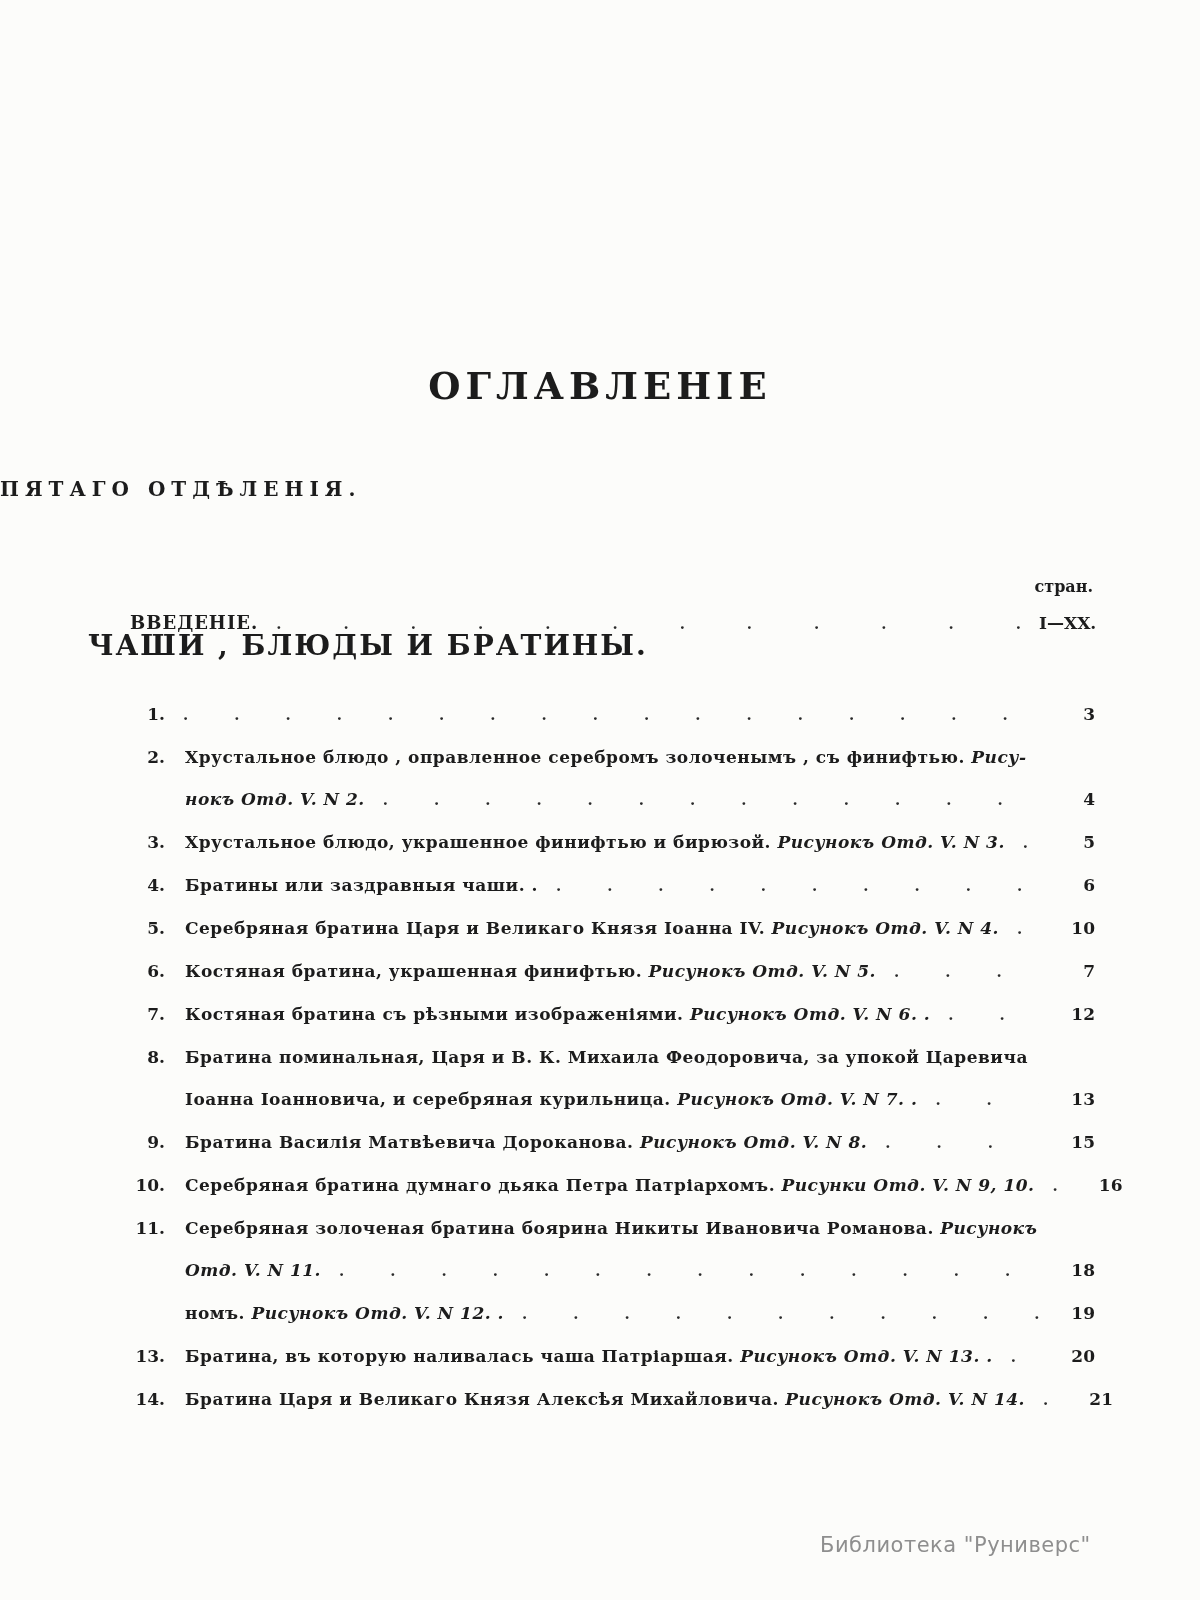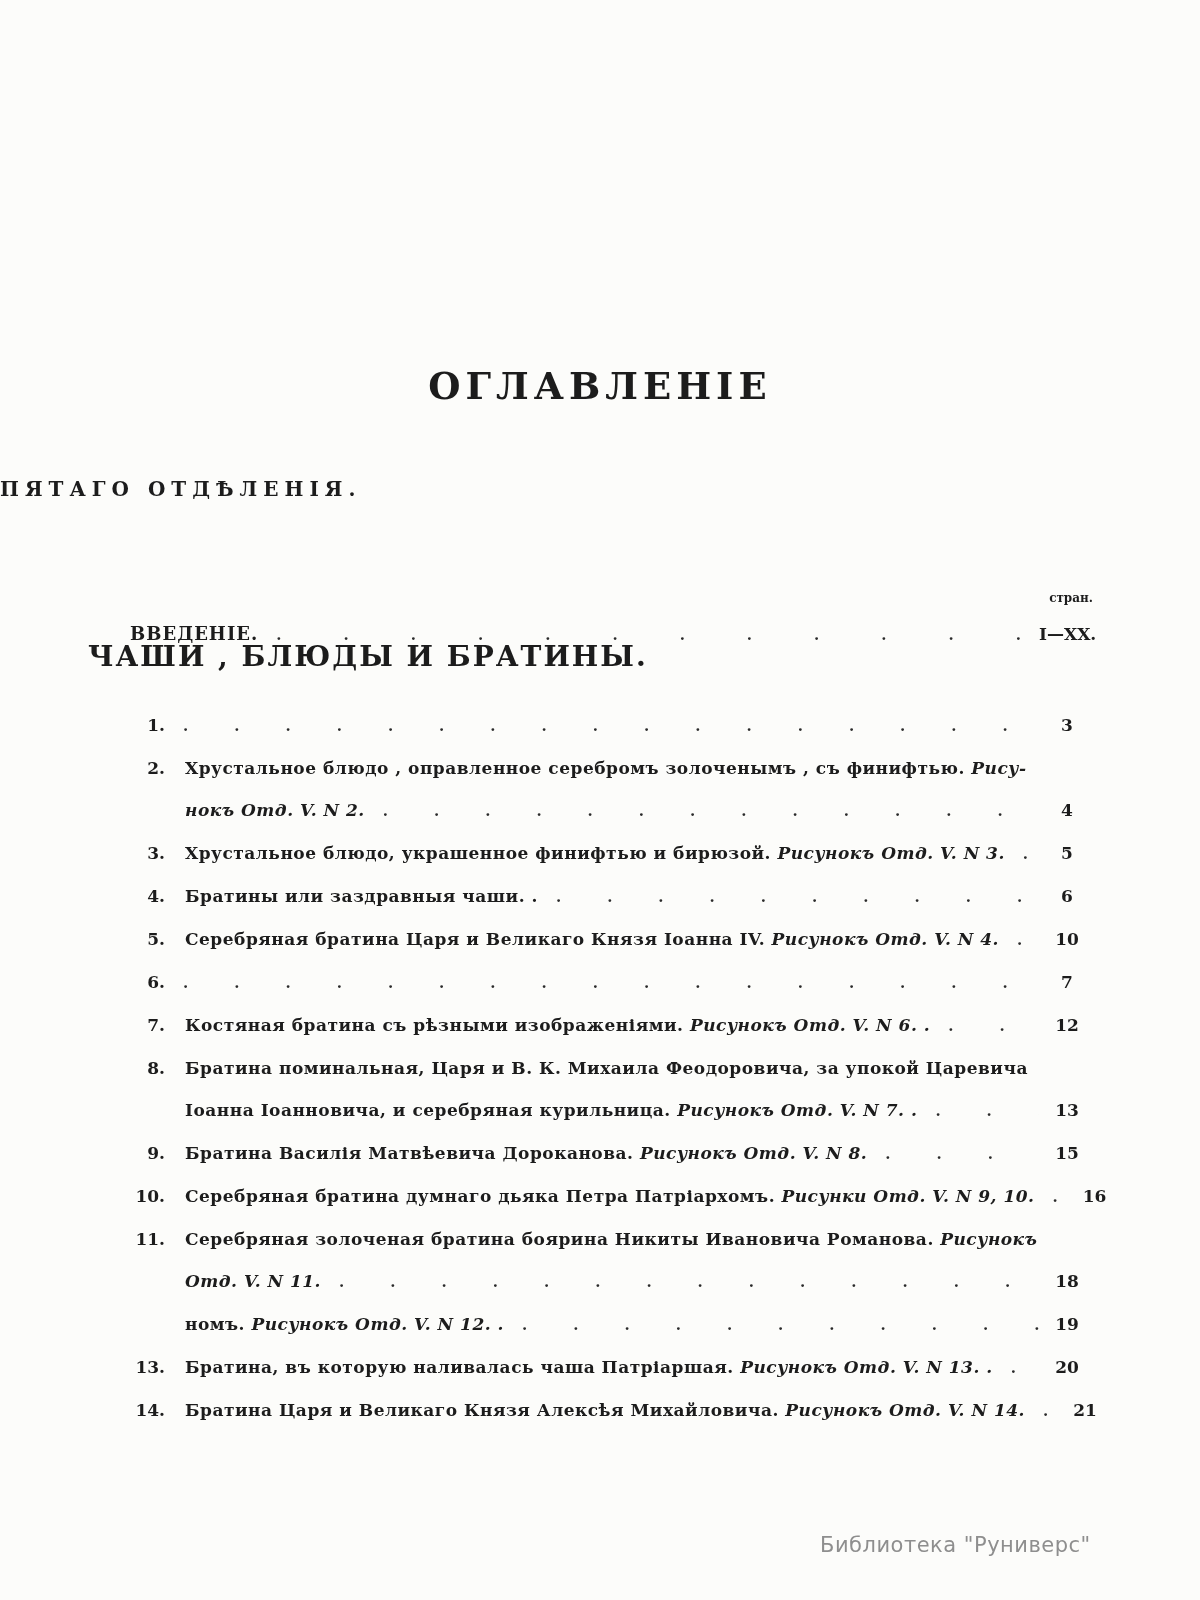--- a/index.html
+++ b/index.html
@@ -35,25 +35,24 @@
     letter-spacing: 6px;
   }
   .main {
     position: absolute;
     top: 578px;
     left: 88px;
     width: 1007px;
   }
   .pages-header {
     text-align: right;
-    font-size: 12px;
+    font-size: 16px;
     font-weight: 700;
     line-height: 18px;
     padding-right: 2px;
-    margin-top: 11px;
   }
   .row {
     display: flex;
     align-items: baseline;
     line-height: 18px;
     margin-bottom: 24px;
   }
   .intro-row {
     margin-top: 18px;
     margin-bottom: 0;
@@ -92,21 +91,21 @@
     font-size: 15px;
     font-weight: 700;
     letter-spacing: 46px;
     color: #2a2a2a;
   }
   .leader-wide { letter-spacing: 62px; }
   .spacer { flex: 1 1 auto; }
   .pg {
     flex: 0 0 56px;
     width: 56px;
-    text-align: center;
+    text-align: right;
     font-size: 17px;
     font-weight: 700;
     white-space: nowrap;
   }
   .watermark {
     position: absolute;
     top: 1533px;
     left: 820px;
     font-family: "DejaVu Sans", sans-serif;
     font-size: 21px;
@@ -165,20 +164,21 @@
           <span class="pg">6</span>
         </div>
         <div class="row">
           <span class="num">5.</span>
           <span class="text"><span class="t">Серебряная братина Царя и Великаго Князя Іоанна IV.</span><span class="i"> Рисунокъ Отд. V. N 4.</span></span>
           <span class="leader">..............................</span>
           <span class="pg">10</span>
         </div>
         <div class="row">
           <span class="num">6.</span>
+          <span class="text"><span class="t">Костяная братина, украшенная финифтью.</span><span class="i"> Рисунокъ Отд. V. N 5.</span></span>
           <span class="leader">..............................</span>
           <span class="pg">7</span>
         </div>
         <div class="row">
           <span class="num">7.</span>
           <span class="text"><span class="t">Костяная братина съ рѣзными изображеніями.</span><span class="i"> Рисунокъ Отд. V. N 6. .</span></span>
           <span class="leader">..............................</span>
           <span class="pg">12</span>
         </div>
         <div class="row">

